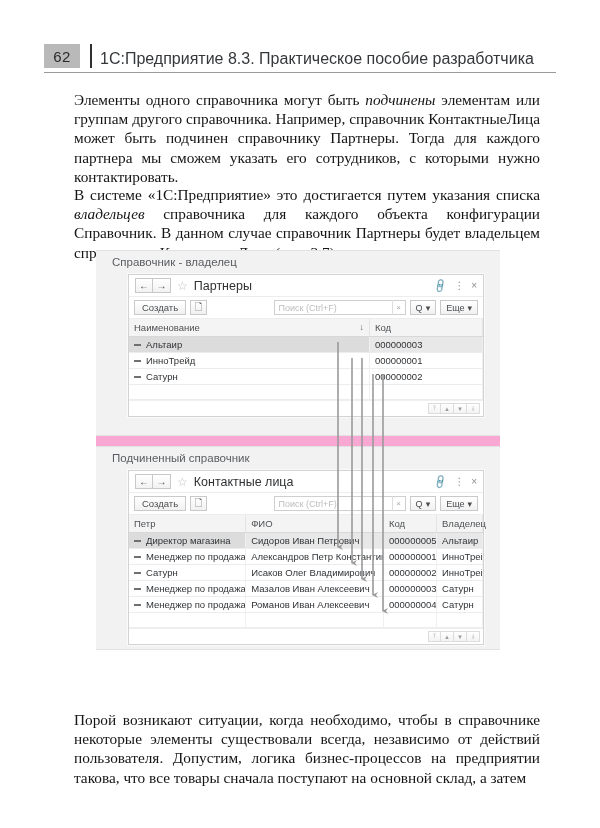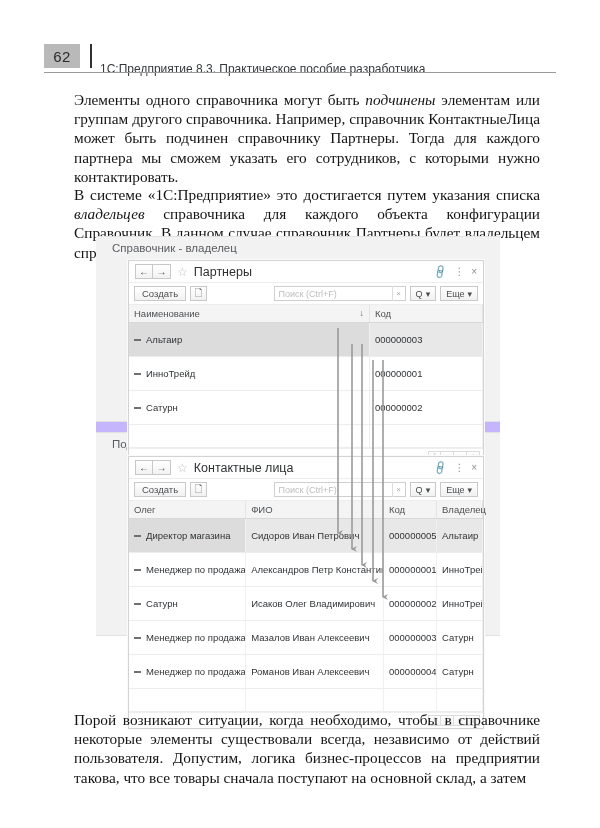--- a/index.html
+++ b/index.html
@@ -24,45 +24,45 @@
     color:#2b2b2b;
     font-family:"Liberation Sans", sans-serif;
     font-size:15px;
     display:flex; align-items:center; justify-content:center;
     letter-spacing:.3px;
   }
   .runhead-sep {
     position:absolute; left:46px; top:0; width:2px; height:24px; background:#303030;
   }
   .runhead-title {
-    position:absolute; left:56px; top:18px;
+    position:absolute; left:56px; top:6px;
     font-family:"Liberation Sans", sans-serif;
-    font-size:12px; color:#35383b; white-space:nowrap;
+    font-size:16px; color:#35383b; white-space:nowrap;
   }
   .runhead-rule {
     position:absolute; left:0; top:28px; width:512px; height:1px;
     background:#9a9a9a;
   }
 
   
   .para {
     position:absolute; left:74px; width:466px;
     font-size:15.3px; line-height:19.2px;
     text-align:justify;
     text-indent:0;
     color:#141414;
     font-family:"Liberation Serif", serif;
   }
   .para i { font-style:italic; }
 
   
   .figure {
-    position:absolute; left:96px; top:236px;
+    position:absolute; left:96px; top:250px;
     width:404px; height:315px;
-    background:#c4b5fd;
+    background:#f9a8d4;
   }
   .fig-band {
     position:absolute; left:0; width:404px;
     background:#f2f2f2;
     border-top:1px solid #e2e2e2;
     border-bottom:1px solid #e2e2e2;
   }
 
   .cap-label {
     position:absolute;
@@ -156,21 +156,21 @@
     font-size:9.5px; color:#4d5053;
     text-align:left;
     padding:3px 5px;
     height:17px;
   }
   .grid td {
     border-bottom:1px solid #ededed;
     border-right:1px solid #f0f0f0;
     font-size:9.5px; color:#30333600;
     color:#303336;
-    padding:11px 5px;
+    padding:2px 5px;
     height:16px;
     white-space:nowrap; overflow:hidden;
   }
   .grid tr.sel td { background:#e8e8e8; }
   .grid tr.sel td:first-child { background:#dcdcdc; }
   .rowmark {
     display:inline-block; width:7px; height:2px; background:#6e7174;
     vertical-align:middle; margin-right:5px;
   }
   .sortarrow { float:right; color:#62656a; font-size:9px; }
@@ -341,21 +341,21 @@
 
     <table class="grid">
       <colgroup>
           <col style="width:33%">
           <col style="width:39%">
           <col style="width:15%">
           <col style="width:13%">
         </colgroup>
       <thead>
         <tr>
-          <th>Олег</th>
+          <th>Петр</th>
           <th>ФИО</th>
           <th>Код</th>
           <th>Владелец</th>
         </tr>
       </thead>
       <tbody>
         <tr class="sel">
           <td><span class="rowmark"></span><span>Директор магазина</span></td>
           <td>Сидоров Иван Петрович</td>
           <td>000000005</td>

